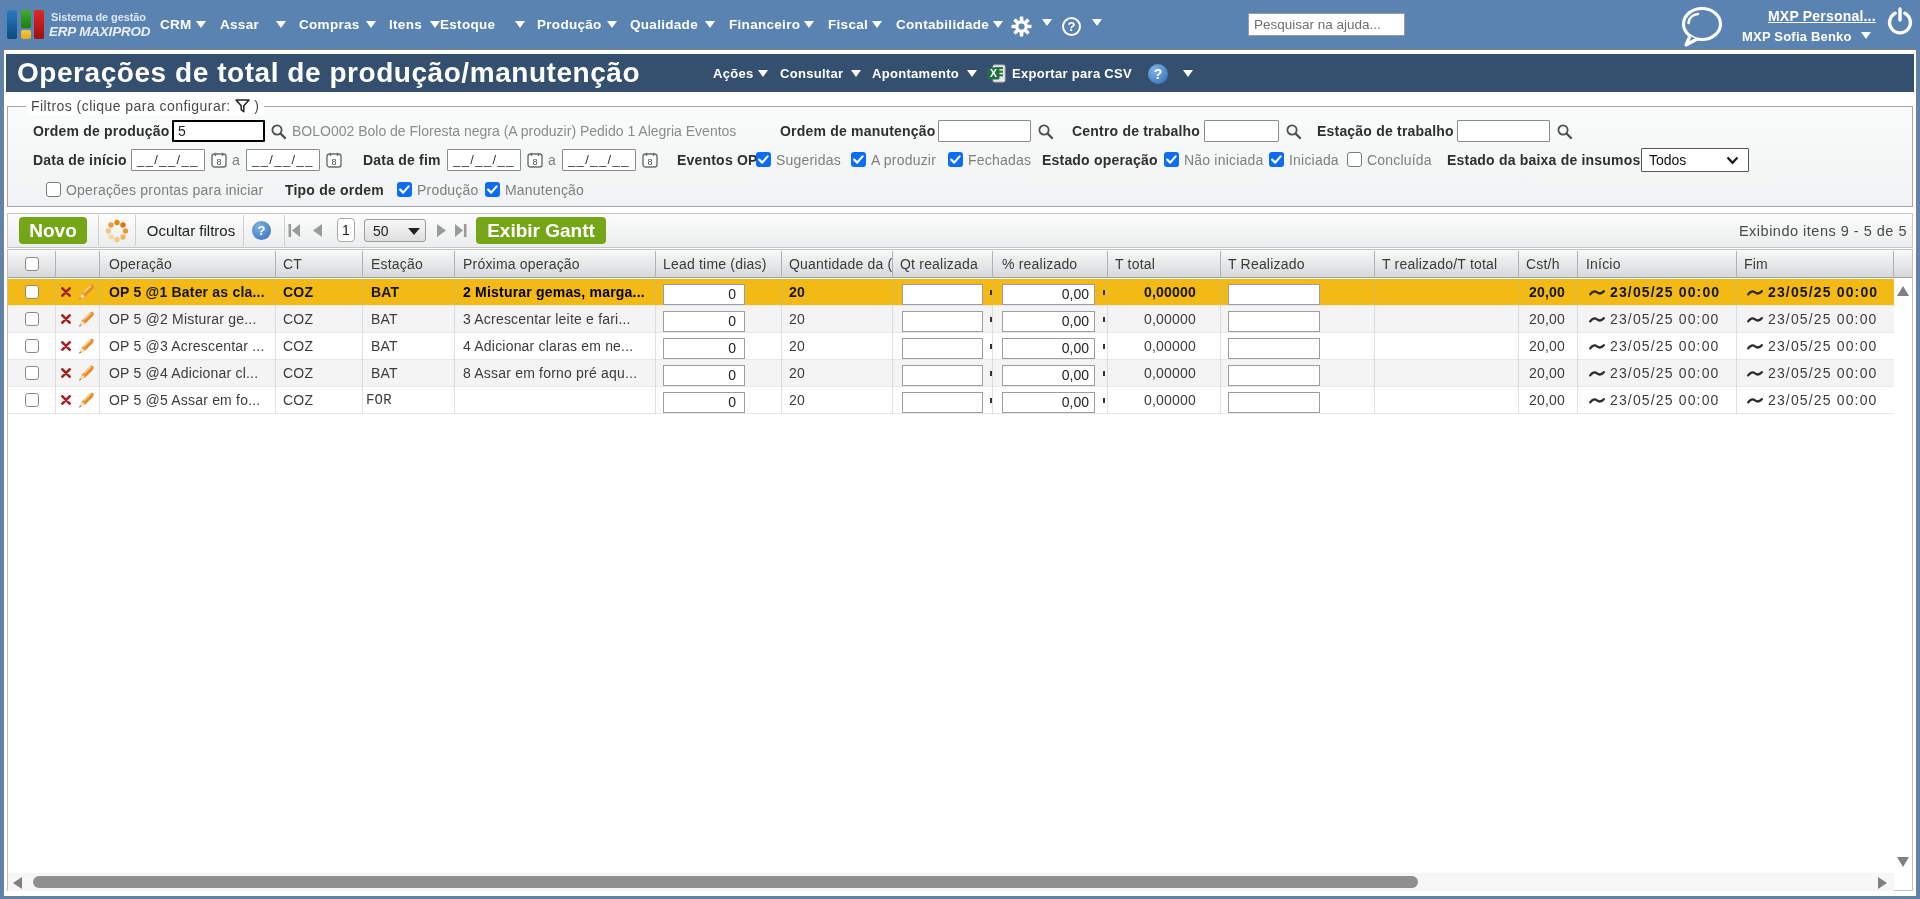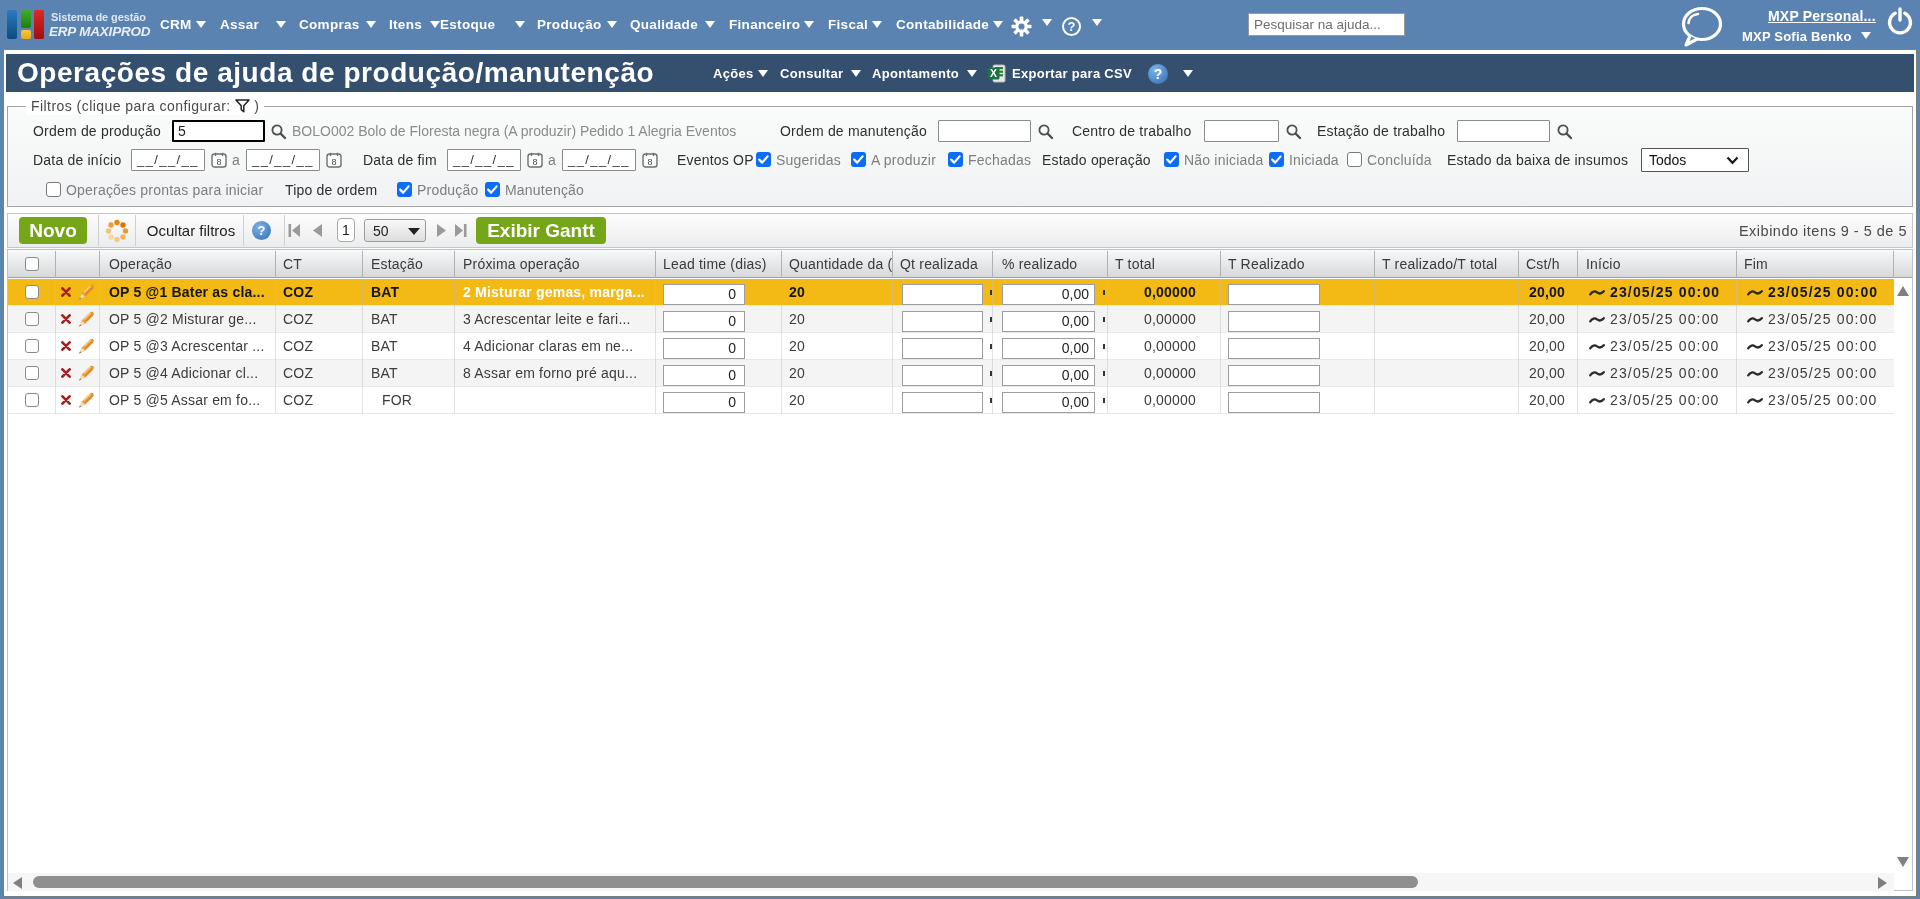--- a/index.html
+++ b/index.html
@@ -13,21 +13,21 @@
 .tri-w{position:absolute;width:0;height:0;border-left:5.5px solid transparent;border-right:5.5px solid transparent;border-top:7px solid #fff}
 
 #frame{position:absolute;left:3px;top:49px;width:1914px;height:848px;background:#fff;border:1px solid #7e7e7e}
 
 #titlebar{position:absolute;left:6px;top:54px;width:1908px;height:38px;background:#34506e}
 #titletext{position:absolute;left:17px;top:54px;height:38px;line-height:38px;color:#fff;font-weight:bold;font-size:28px;letter-spacing:0.55px}
 .tmenu{position:absolute;top:54px;height:38px;line-height:39px;color:#fff;font-weight:bold;font-size:13px;letter-spacing:.3px}
 
 #filters{position:absolute;left:7px;top:106px;width:1906px;height:101px;border:1px solid #a5a5a5;background:linear-gradient(#fafbfb,#f1f2f3)}
 #legend{position:absolute;left:26px;top:98px;padding:0 5px;background:#fff;color:#4a4a4a;font-size:14px;letter-spacing:.45px;height:17px;line-height:17px}
-.flabel{position:absolute;font-weight:normal;color:#2f2f2f;font-size:14px;letter-spacing:.2px;height:22px;line-height:22px}
+.flabel{position:absolute;font-weight:bold;color:#2f2f2f;font-size:14px;letter-spacing:.2px;height:22px;line-height:22px}
 .glabel{position:absolute;color:#7e7e7e;font-size:14px;letter-spacing:.2px;height:22px;line-height:22px}
 .finput{position:absolute;background:#fff;border:1px solid #8b8b8b;border-radius:1px;font-size:13px;color:#222}
 .cb{position:absolute;width:15px;height:15px;border-radius:3px;background:#0c6cf5}
 .cbu{position:absolute;width:15px;height:15px;border-radius:3px;background:#fff;border:1px solid #7a7a7a}
 
 #toolbar{position:absolute;left:7px;top:213px;width:1906px;height:35px;border:1px solid #c6c6c6;background:linear-gradient(#fdfdfd,#ebeced)}
 .tsep{position:absolute;top:215px;height:31px;width:1px;background:#cfcfcf}
 .greenbtn{position:absolute;background:#74a617;border-radius:4px;color:#fff;font-weight:bold;font-size:19px;text-align:center}
 
 #gridbox{position:absolute;left:7px;top:249px;width:1906px;height:642px;border:1px solid #bec2c5;background:#fff}
@@ -111,21 +111,21 @@
 <div class="tri-w" style="left:1861px;top:32px"></div>
 
 <svg class="abs" style="left:1886px;top:7px" width="28" height="29" viewBox="0 0 28 29">
 <path d="M9.2 6.2 A 10.4 10.4 0 1 0 18.8 6.2" fill="none" stroke="#fff" stroke-width="3.4" stroke-linecap="round"></path>
 <line x1="14" y1="2" x2="14" y2="13" stroke="#fff" stroke-width="3.4" stroke-linecap="round"></line>
 </svg>
 
 <div id="frame"></div>
 
 <div id="titlebar"></div>
-<div id="titletext">Operações de ajuda de produção/manutenção</div>
+<div id="titletext">Operações de total de produção/manutenção</div>
 <div class="tmenu" style="left:713px">Ações</div>
 <div class="tri-w" style="left:758px;top:70px"></div>
 <div class="tmenu" style="left:780px">Consultar</div>
 <div class="tri-w" style="left:851px;top:70px"></div>
 <div class="tmenu" style="left:872px">Apontamento</div>
 <div class="tri-w" style="left:967px;top:70px"></div>
 
 <svg class="abs" style="left:987px;top:64px" width="19" height="19" viewBox="0 0 19 19">
 <rect x="6" y="1" width="12" height="17" rx="1.5" fill="#e9e9e9" stroke="#b5b5b5" stroke-width="1"></rect>
 <rect x="8" y="3" width="8" height="2.2" fill="#2e7d32"></rect>
@@ -353,21 +353,21 @@
 <svg class="abs" style="left:76px;top:283px" width="19" height="19" viewBox="0 0 19 19">
     <path d="M6.0 10.8 L13.2 3.6 Q15.6 1.2 17.0 2.6 Q18.4 4.0 16.0 6.4 L8.8 13.6 Z" fill="#f09d3e" stroke="#d8861d" stroke-width="0.8"></path>
     <line x1="7.8" y1="9.6" x2="14.6" y2="2.8" stroke="#f8cd8c" stroke-width="1.4"></line>
     <line x1="9.0" y1="11.6" x2="16.0" y2="4.6" stroke="#d8861d" stroke-width="1.1"></line>
     <path d="M6.0 10.8 L8.8 13.6 L3.2 16.4 Z" fill="#f6e3b8" stroke="#e3bd76" stroke-width="0.5"></path>
     <path d="M3.2 16.4 L5.0 15.5 L4.1 14.6 Z" fill="#55554e"></path>
   </svg>
 <div class="rtext" style="left:109px;top:279px;font-weight:bold;color:#151515;">OP 5 @1 Bater as cla...</div>
 <div class="rtext" style="left:283px;top:279px;font-weight:bold;color:#151515;">COZ</div>
 <div class="rtext" style="left:371px;top:279px;font-weight:bold;color:#151515;">BAT</div>
-<div class="rtext" style="left:463px;top:279px;font-weight:bold;color:#ffffff;text-align:right;">2 Misturar gemas, marga...</div>
+<div class="rtext" style="left:463px;top:279px;font-weight:bold;color:#000000;text-align:right;">2 Misturar gemas, marga...</div>
 <div class="ginput" style="left:663px;top:284px;width:82px;height:21px;line-height:19px;padding-right:8px">0</div>
 <div class="rtext" style="left:789px;top:279px;font-weight:bold;color:#151515;">20</div>
 <div class="ginput" style="left:902px;top:284px;width:81px;height:21px"></div>
 <div class="abs" style="left:990px;top:290px;width:2px;height:5px;background:#333"></div>
 <div class="ginput" style="left:1002px;top:284px;width:93px;height:21px;line-height:19px;padding-right:5px">0,00</div>
 <div class="abs" style="left:1103px;top:290px;width:2px;height:5px;background:#333"></div>
 <div class="rtext" style="left:1107px;top:279px;width:89px;text-align:right;font-weight:bold;color:#151515;">0,00000</div>
 <div class="ginput" style="left:1228px;top:284px;width:92px;height:21px"></div>
 <div class="rtext" style="left:1518px;top:279px;width:47px;text-align:right;font-weight:bold;color:#151515;">20,00</div>
 <svg class="abs" style="left:1589px;top:289px" width="16" height="8" viewBox="0 0 16 8">
@@ -484,21 +484,21 @@
   </svg>
 <svg class="abs" style="left:76px;top:391px" width="19" height="19" viewBox="0 0 19 19">
     <path d="M6.0 10.8 L13.2 3.6 Q15.6 1.2 17.0 2.6 Q18.4 4.0 16.0 6.4 L8.8 13.6 Z" fill="#f09d3e" stroke="#d8861d" stroke-width="0.8"></path>
     <line x1="7.8" y1="9.6" x2="14.6" y2="2.8" stroke="#f8cd8c" stroke-width="1.4"></line>
     <line x1="9.0" y1="11.6" x2="16.0" y2="4.6" stroke="#d8861d" stroke-width="1.1"></line>
     <path d="M6.0 10.8 L8.8 13.6 L3.2 16.4 Z" fill="#f6e3b8" stroke="#e3bd76" stroke-width="0.5"></path>
     <path d="M3.2 16.4 L5.0 15.5 L4.1 14.6 Z" fill="#55554e"></path>
   </svg>
 <div class="rtext" style="left:109px;top:387px;">OP 5 @5 Assar em fo...</div>
 <div class="rtext" style="left:283px;top:387px;">COZ</div>
-<div class="rtext" style="left:382px;top:387px;">FOR</div>
+<div class="rtext" style="left:366px;top:387px;font-family:Liberation Mono, monospace;">FOR</div>
 <div class="rtext" style="left:463px;top:387px;"></div>
 <div class="ginput" style="left:663px;top:392px;width:82px;height:21px;line-height:19px;padding-right:8px">0</div>
 <div class="rtext" style="left:789px;top:387px;">20</div>
 <div class="ginput" style="left:902px;top:392px;width:81px;height:21px"></div>
 <div class="abs" style="left:990px;top:398px;width:2px;height:5px;background:#333"></div>
 <div class="ginput" style="left:1002px;top:392px;width:93px;height:21px;line-height:19px;padding-right:5px">0,00</div>
 <div class="abs" style="left:1103px;top:398px;width:2px;height:5px;background:#333"></div>
 <div class="rtext" style="left:1107px;top:387px;width:89px;text-align:right;">0,00000</div>
 <div class="ginput" style="left:1228px;top:392px;width:92px;height:21px"></div>
 <div class="rtext" style="left:1518px;top:387px;width:47px;text-align:right;">20,00</div>

